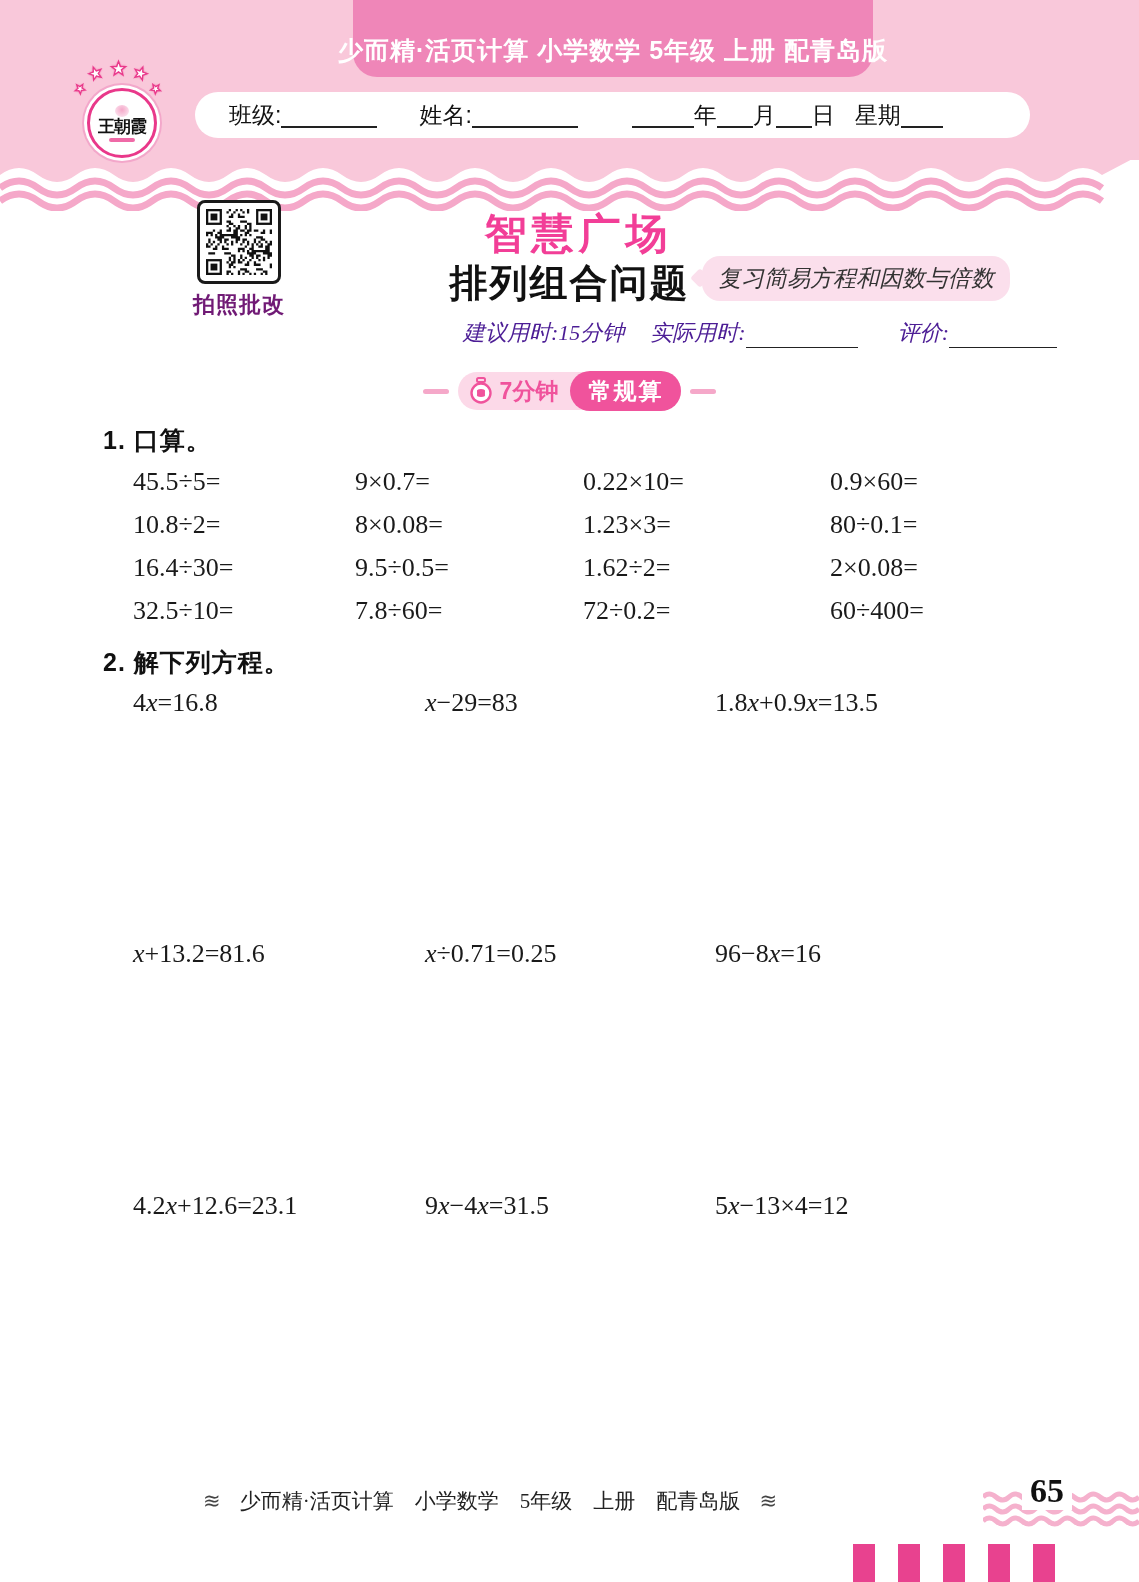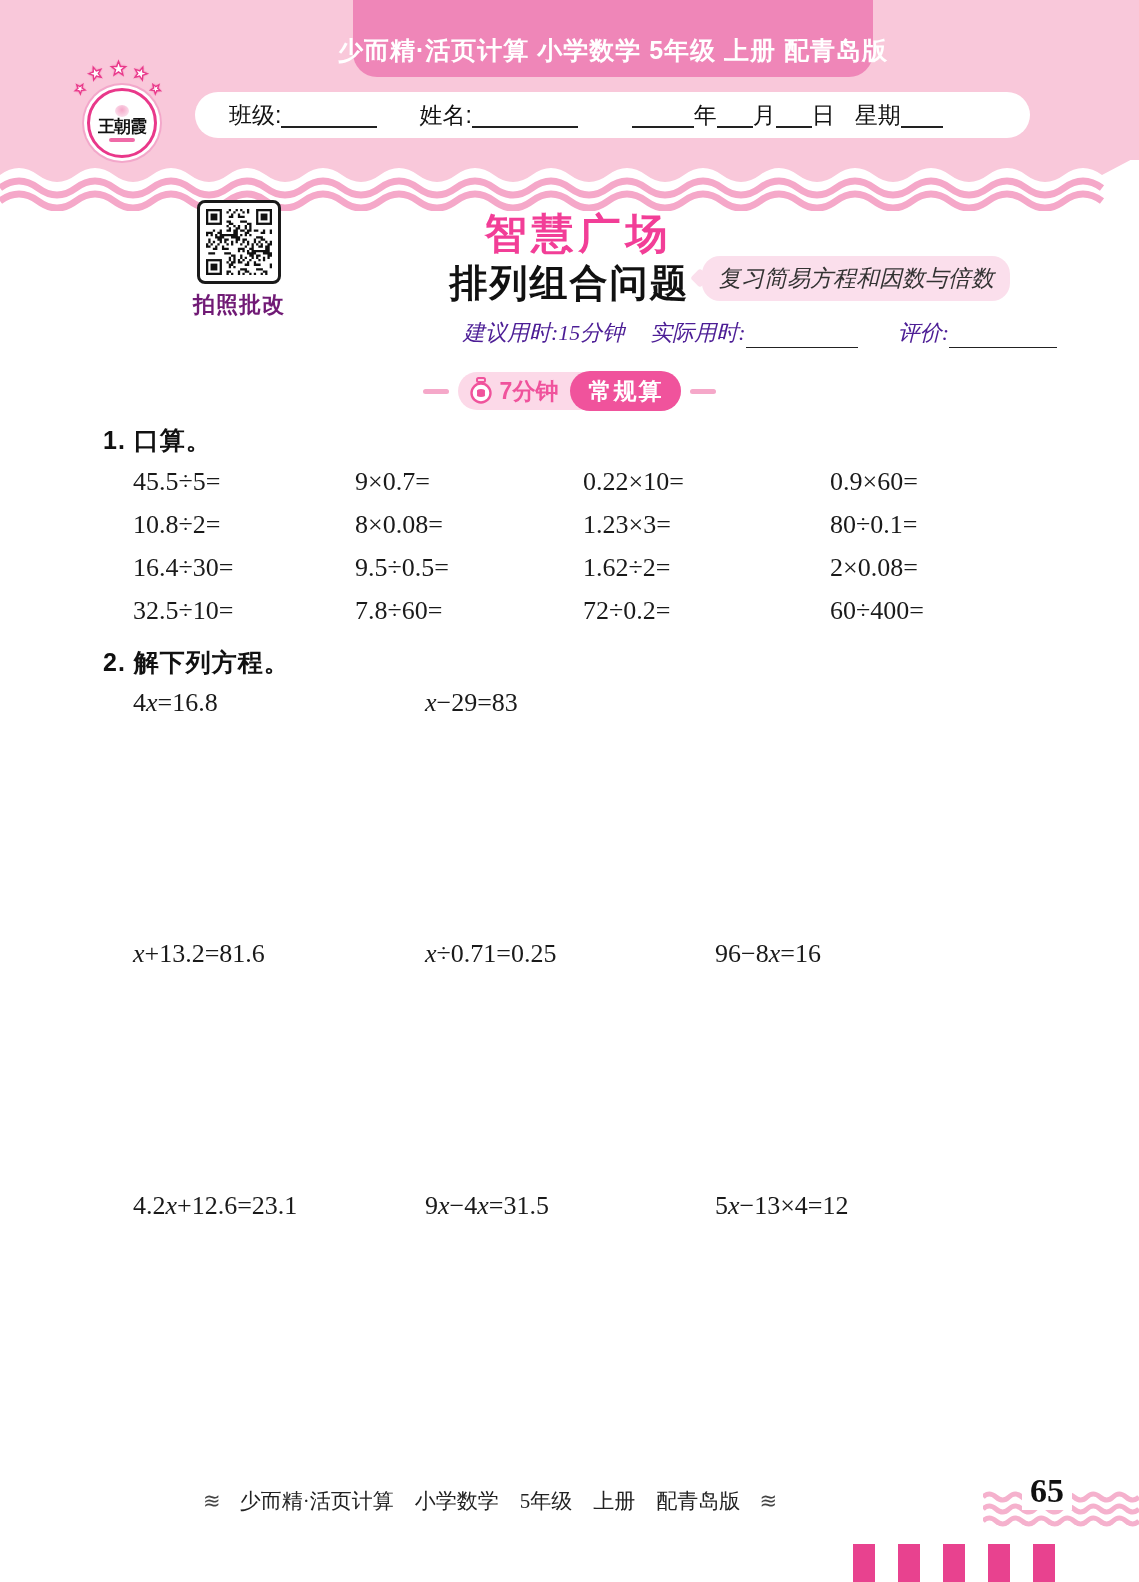--- a/index.html
+++ b/index.html
@@ -198,20 +198,21 @@
     <span>32.5÷10=</span>
     <span>7.8÷60=</span>
     <span>72÷0.2=</span>
     <span>60÷400=</span>
   </div>
 
   <div class="sec-heading" style="top:646px;">2. 解下列方程。</div>
   <div class="eq-row" style="top:688px;">
     <span class="math">4<i>x</i>=16.8</span>
     <span class="math"><i>x</i>−29=83</span>
+    <span class="math">1.8<i>x</i>+0.9<i>x</i>=13.5</span>
   </div>
   <div class="eq-row" style="top:939px;">
     <span class="math"><i>x</i>+13.2=81.6</span>
     <span class="math"><i>x</i>÷0.71=0.25</span>
     <span class="math">96−8<i>x</i>=16</span>
   </div>
   <div class="eq-row" style="top:1191px;">
     <span class="math">4.2<i>x</i>+12.6=23.1</span>
     <span class="math">9<i>x</i>−4<i>x</i>=31.5</span>
     <span class="math">5<i>x</i>−13×4=12</span>

